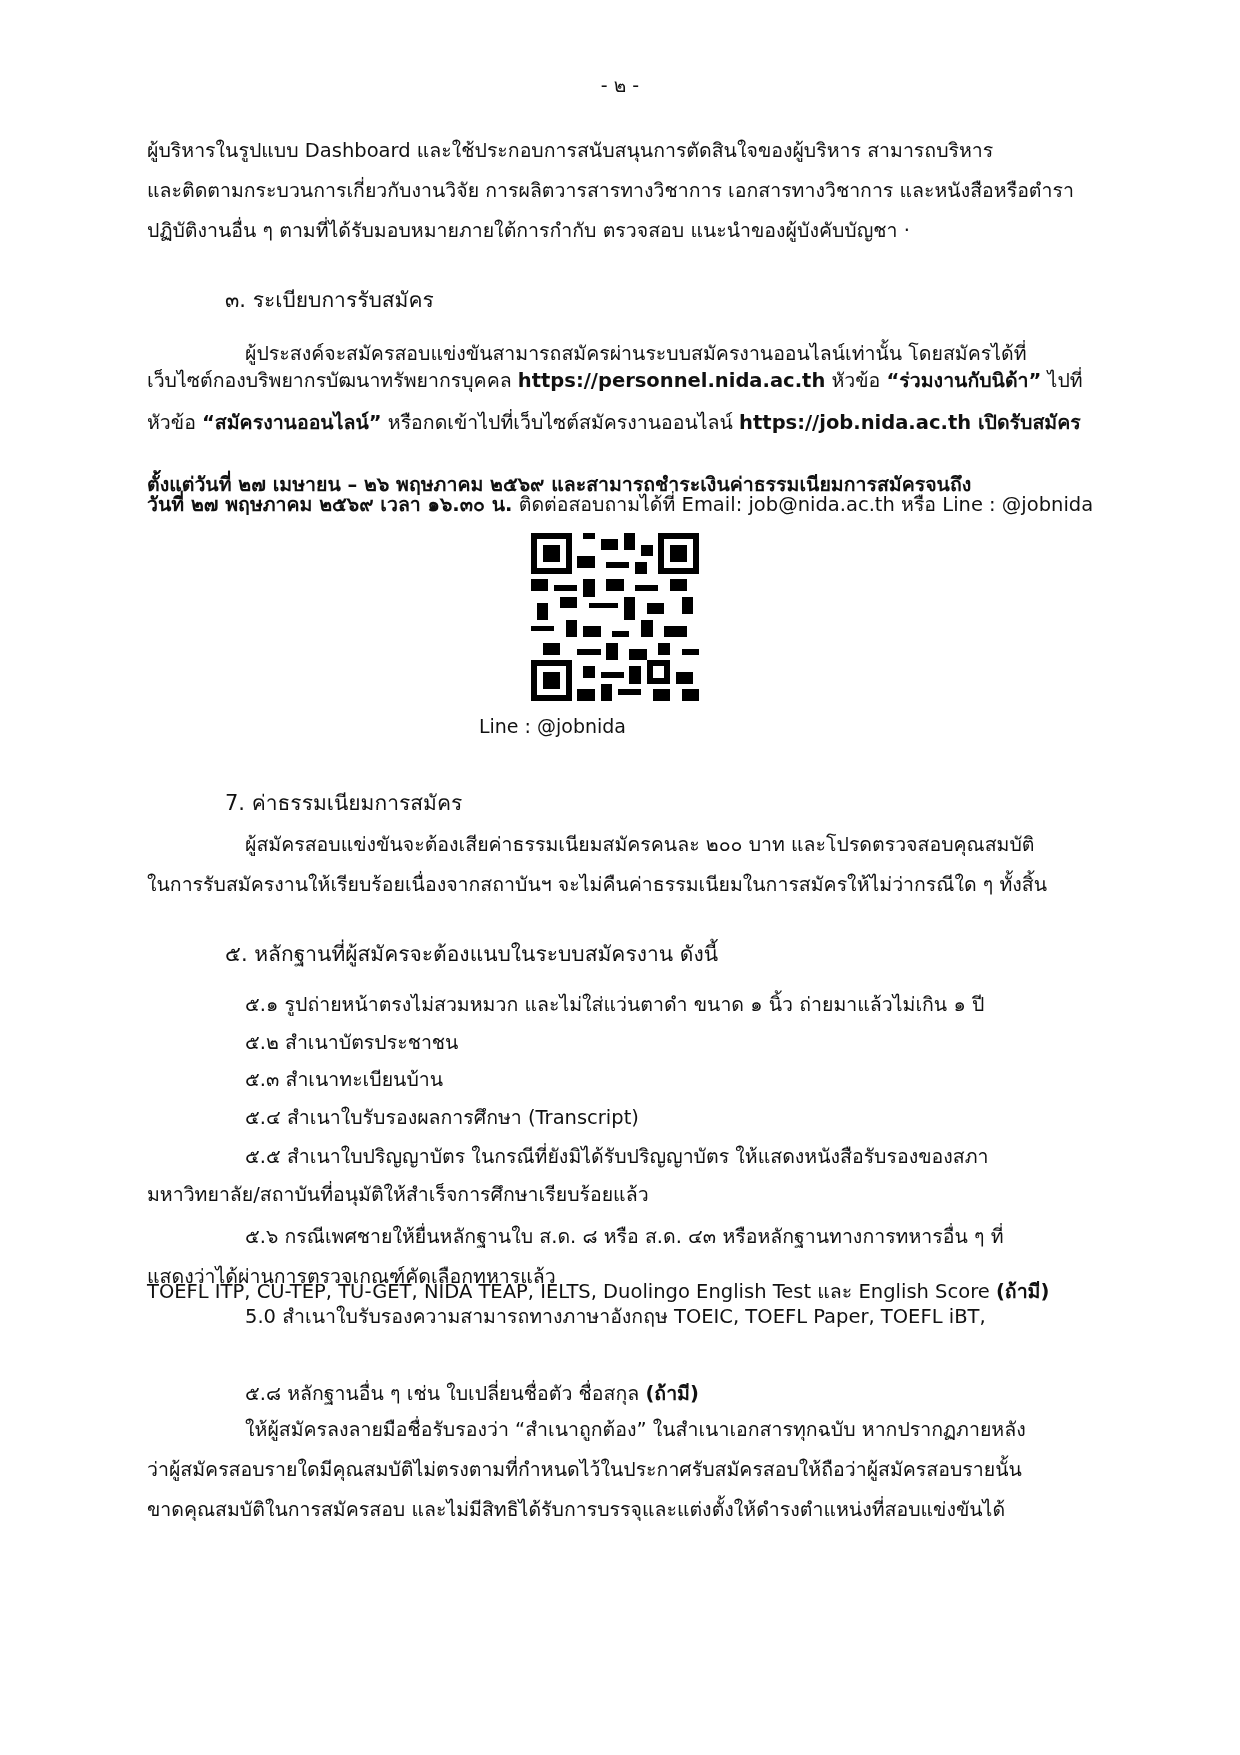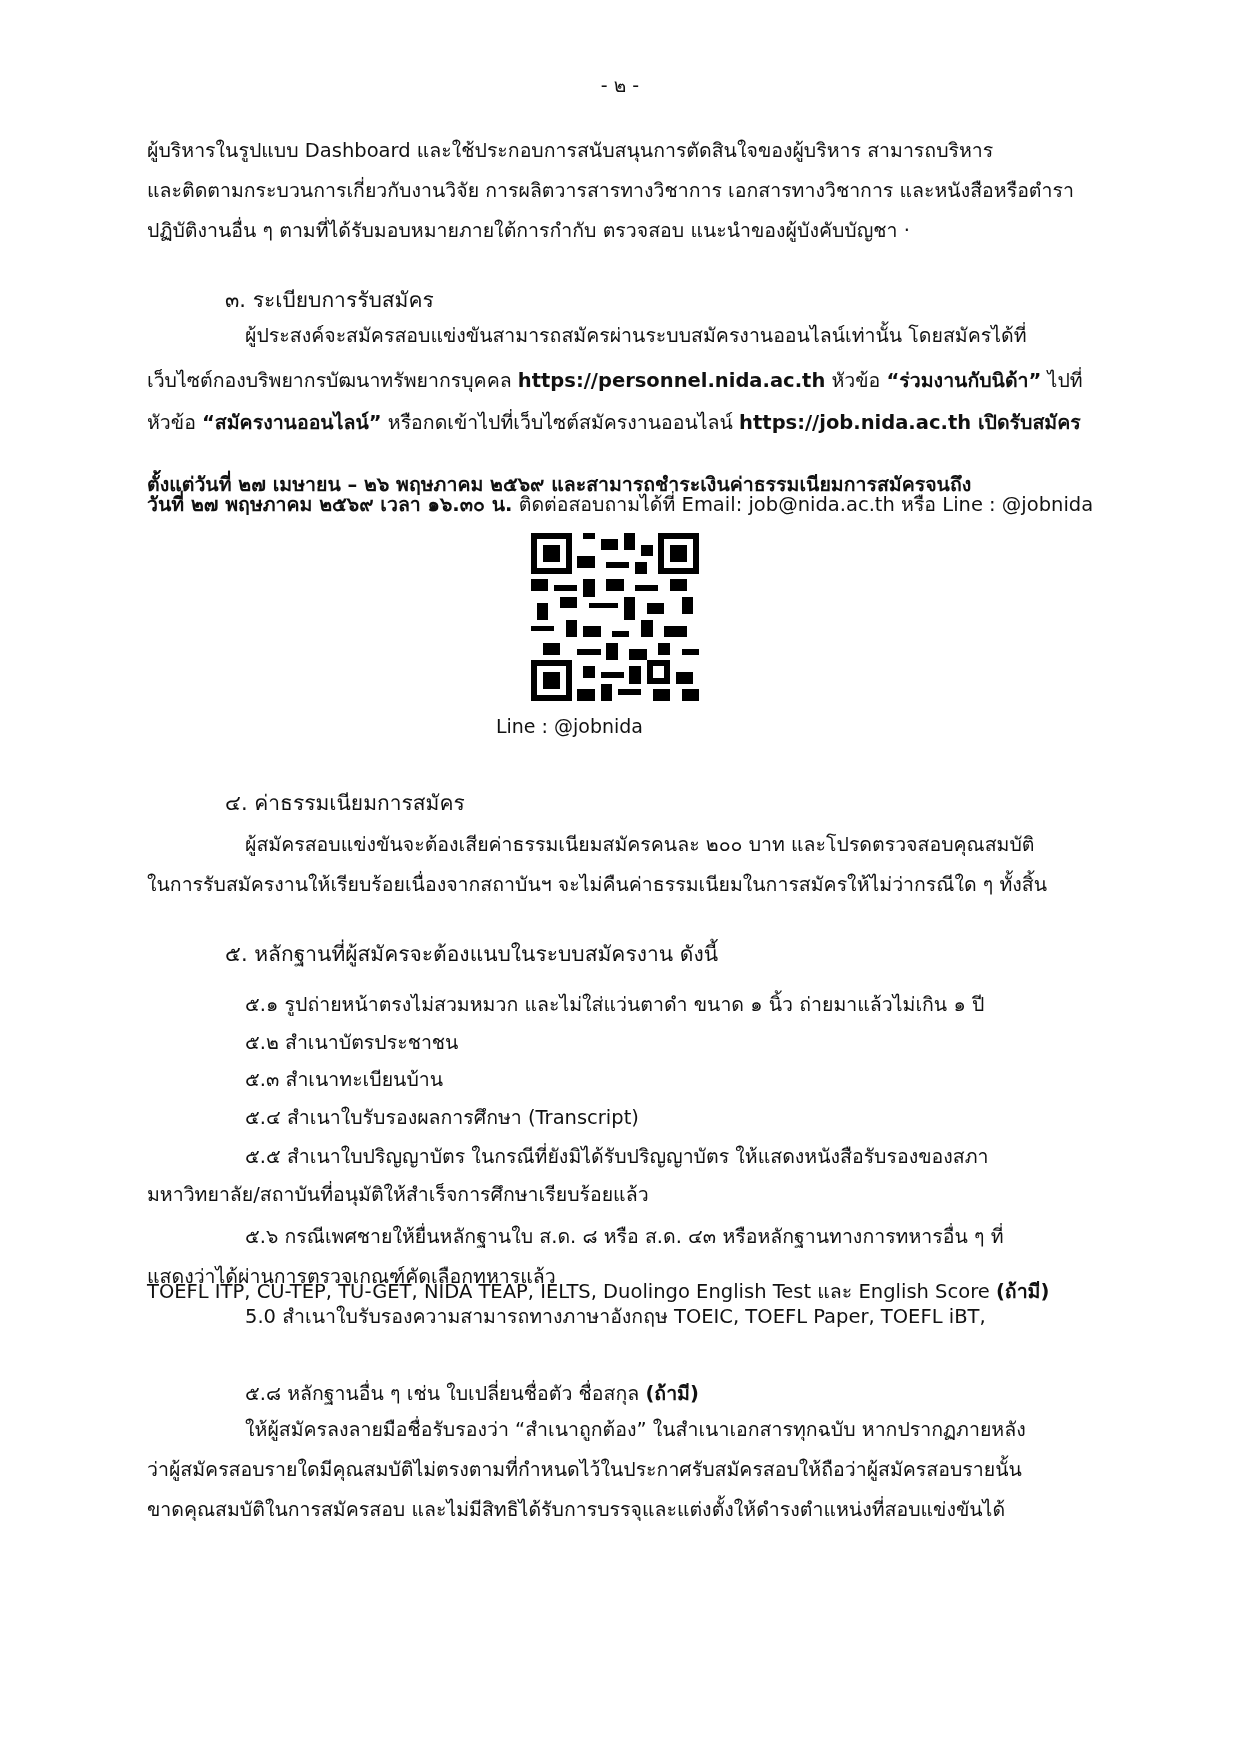--- a/index.html
+++ b/index.html
@@ -5,33 +5,33 @@
   html, body { margin: 0; padding: 0; background: #ffffff; }
   body { width: 1240px; height: 1755px; position: relative; overflow: hidden;
          font-family: "DejaVu Sans", "Liberation Sans", sans-serif; color: #111; }
   .page-num { position: absolute; top: 70px; left: 0; width: 1240px; text-align: center; font-size: 19px; }
   .line { position: absolute; left: 147px; width: 950px; font-size: 19.5px; white-space: nowrap; line-height: 28px; }
   .ind { left: 245px; }
   .ind2 { left: 245px; }
   .heading { position: absolute; left: 225px; font-size: 21px; font-weight: normal; white-space: nowrap; }
   .b { font-weight: bold; margin-top: 20px; }
   .qr { position: absolute; left: 531px; top: 533px; width: 168px; height: 168px; }
-  .qr-caption { position: absolute; left: 0; width: 1105px; top: 715px; text-align: center; font-size: 19px; padding-left: 17px; }
+  .qr-caption { position: absolute; left: 0; width: 1105px; top: 715px; text-align: center; font-size: 19px; }
 </style>
 </head>
 <body>
 
 <div class="page-num">- ๒ -</div>
 
 <div class="line" style="top:137px">ผู้บริหารในรูปแบบ Dashboard และใช้ประกอบการสนับสนุนการตัดสินใจของผู้บริหาร สามารถบริหาร</div>
 <div class="line" style="top:177px">และติดตามกระบวนการเกี่ยวกับงานวิจัย การผลิตวารสารทางวิชาการ เอกสารทางวิชาการ และหนังสือหรือตำรา</div>
 <div class="line" style="top:217px">ปฏิบัติงานอื่น ๆ ตามที่ได้รับมอบหมายภายใต้การกำกับ ตรวจสอบ แนะนำของผู้บังคับบัญชา   ·</div>
 
 <div class="heading" style="top:283px">๓. ระเบียบการรับสมัคร</div>
-<div class="line ind" style="top:322px">ผู้ประสงค์จะสมัครสอบแข่งขันสามารถสมัครผ่านระบบสมัครงานออนไลน์เท่านั้น โดยสมัครได้ที่</div>
+<div class="line ind" style="top:340px">ผู้ประสงค์จะสมัครสอบแข่งขันสามารถสมัครผ่านระบบสมัครงานออนไลน์เท่านั้น โดยสมัครได้ที่</div>
 <div class="line" style="top:367px">
   <span>เว็บไซต์กองบริพยากรบัฒนาทรัพยากรบุคคล </span><span class="b">https://personnel.nida.ac.th</span><span> หัวข้อ </span><span class="b">“ร่วมงานกับนิด้า”</span><span> ไปที่</span>
 </div>
 <div class="line" style="top:409px">
   <span>หัวข้อ </span><span class="b">“สมัครงานออนไลน์”</span><span> หรือกดเข้าไปที่เว็บไซต์สมัครงานออนไลน์ </span><span class="b">https://job.nida.ac.th</span><span class="b"> เปิดรับสมัคร</span>
 </div>
 <div class="line b" style="top:451px">ตั้งแต่วันที่ ๒๗ เมษายน – ๒๖ พฤษภาคม ๒๕๖๙ และสามารถชำระเงินค่าธรรมเนียมการสมัครจนถึง</div>
 <div class="line" style="top:491px">
   <span class="b">วันที่ ๒๗ พฤษภาคม ๒๕๖๙ เวลา ๑๖.๓๐ น.</span><span> ติดต่อสอบถามได้ที่ Email: job@nida.ac.th หรือ Line : @jobnida</span>
 </div>
@@ -87,21 +87,21 @@
       <rect x="25" y="24" width="3" height="2"></rect>
     <rect x="8" y="27" width="3" height="2"></rect>
       <rect x="12" y="26" width="2" height="3"></rect>
       <rect x="15" y="27" width="4" height="1"></rect>
       <rect x="21" y="27" width="3" height="2"></rect>
       <rect x="26" y="27" width="3" height="2"></rect>
   </g>
 </svg>
 <div class="qr-caption">Line : @jobnida</div>
 
-<div class="heading" style="top:786px">๔. ค่าธรรมเนียมการสมัคร</div>
+<div class="heading" style="top:786px">7. ค่าธรรมเนียมการสมัคร</div>
 <div class="line ind" style="top:831px">ผู้สมัครสอบแข่งขันจะต้องเสียค่าธรรมเนียมสมัครคนละ ๒๐๐ บาท และโปรดตรวจสอบคุณสมบัติ</div>
 <div class="line" style="top:871px">ในการรับสมัครงานให้เรียบร้อยเนื่องจากสถาบันฯ จะไม่คืนค่าธรรมเนียมในการสมัครให้ไม่ว่ากรณีใด ๆ ทั้งสิ้น</div>
 
 <div class="heading" style="top:937px">๕. หลักฐานที่ผู้สมัครจะต้องแนบในระบบสมัครงาน ดังนี้</div>
 <div class="line ind2" style="top:991px">๕.๑ รูปถ่ายหน้าตรงไม่สวมหมวก และไม่ใส่แว่นตาดำ ขนาด ๑ นิ้ว ถ่ายมาแล้วไม่เกิน ๑ ปี</div>
 <div class="line ind2" style="top:1029px">๕.๒ สำเนาบัตรประชาชน</div>
 <div class="line ind2" style="top:1066px">๕.๓ สำเนาทะเบียนบ้าน</div>
 <div class="line ind2" style="top:1104px">๕.๔ สำเนาใบรับรองผลการศึกษา (Transcript)</div>
 <div class="line ind2" style="top:1143px">๕.๕ สำเนาใบปริญญาบัตร ในกรณีที่ยังมิได้รับปริญญาบัตร ให้แสดงหนังสือรับรองของสภา</div>
 <div class="line" style="top:1181px">มหาวิทยาลัย/สถาบันที่อนุมัติให้สำเร็จการศึกษาเรียบร้อยแล้ว</div>

